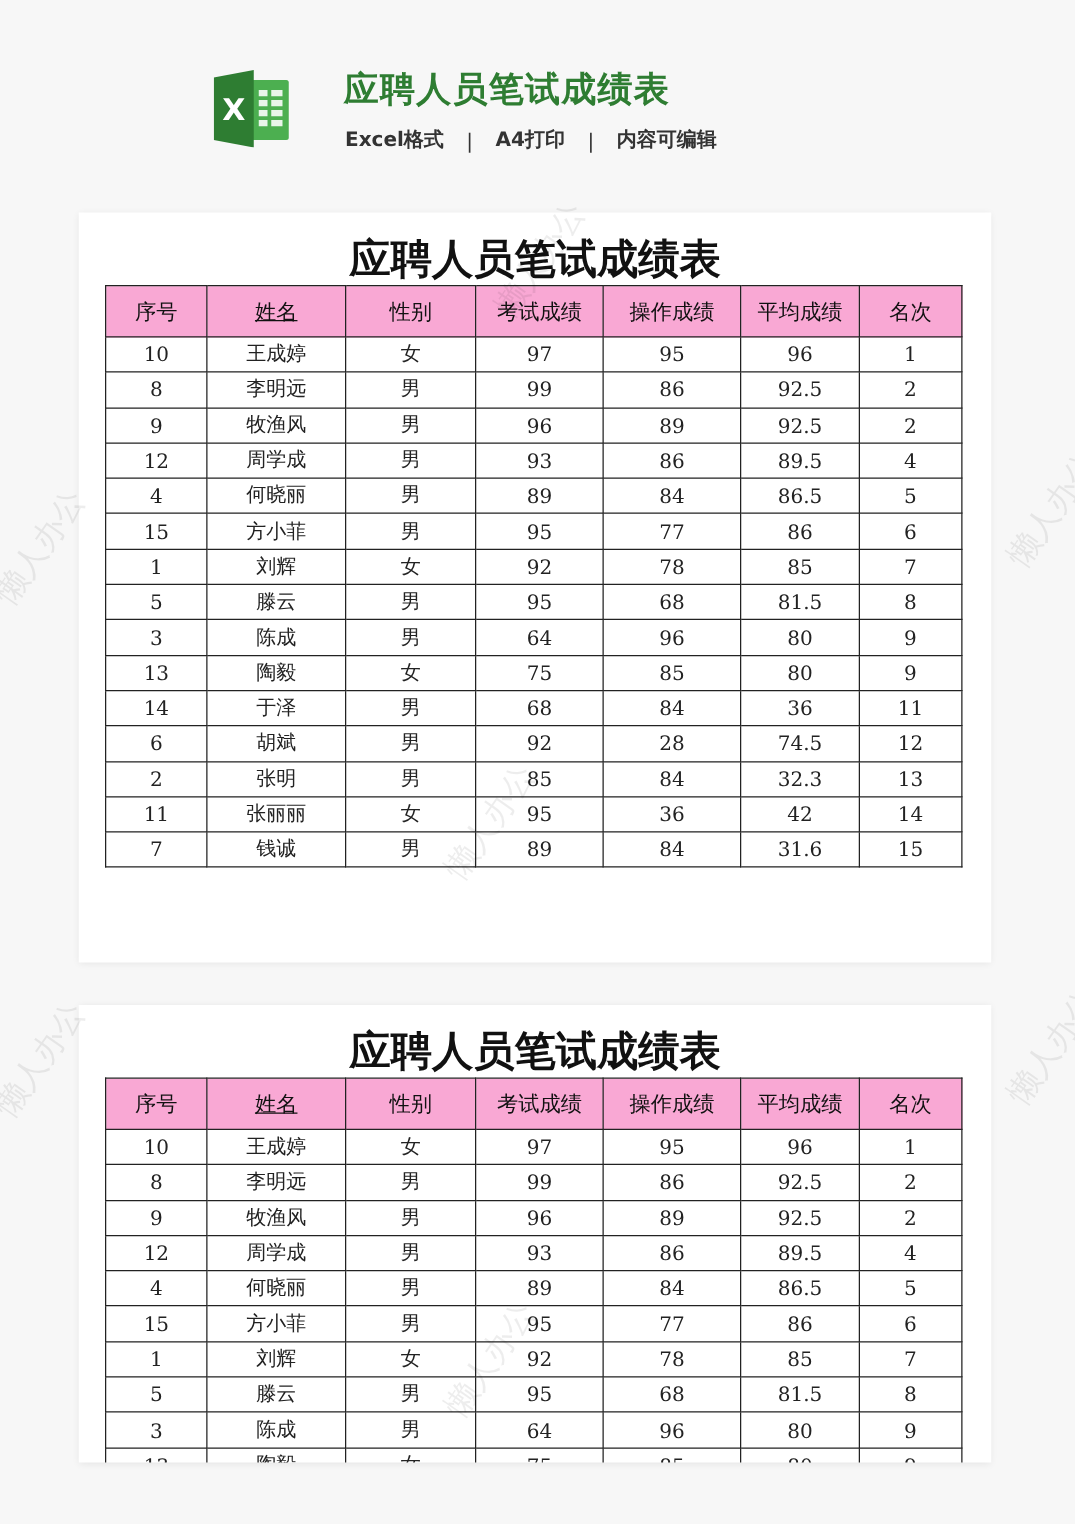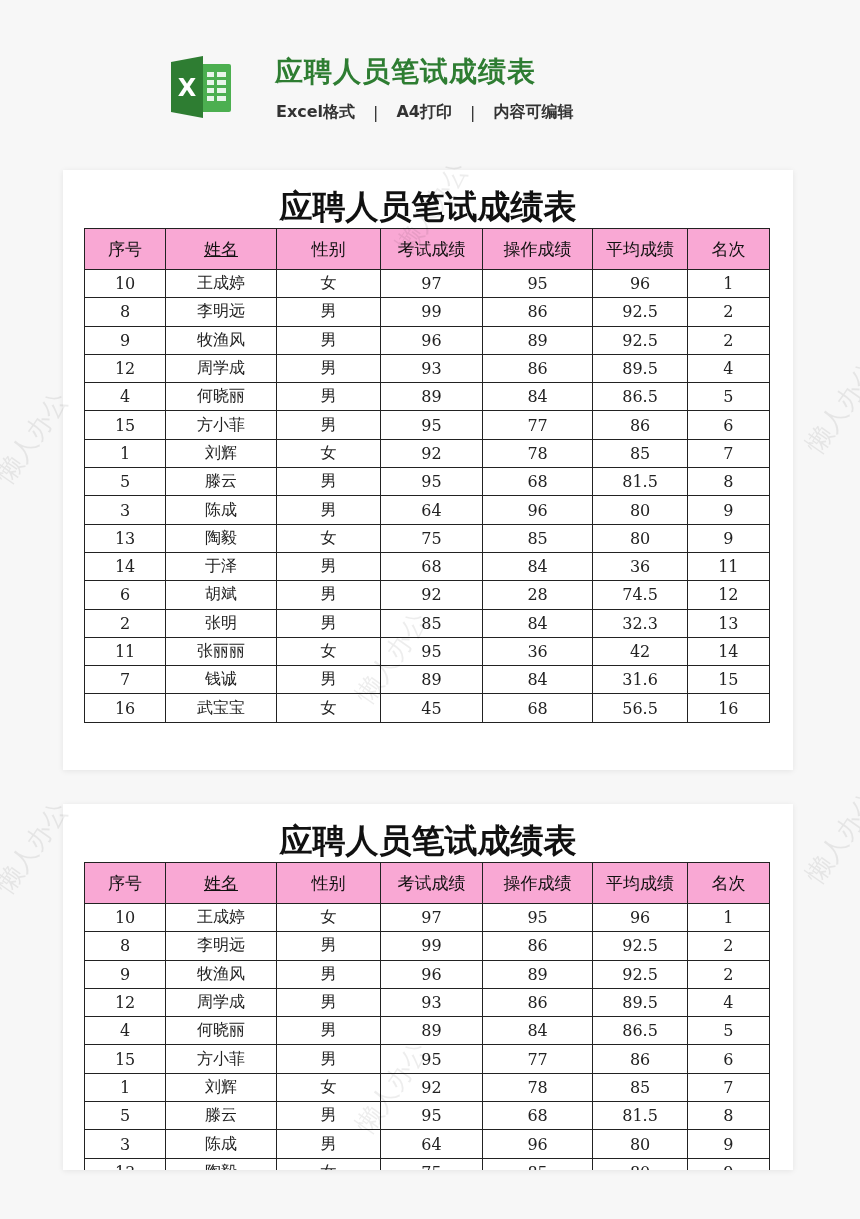--- a/index.html
+++ b/index.html
@@ -227,29 +227,20 @@
         </tr>
         <tr>
           <td>7</td>
           <td>钱诚</td>
           <td>男</td>
           <td>89</td>
           <td>84</td>
           <td>31.6</td>
           <td>15</td>
         </tr>
-        <tr>
-          <td>16</td>
-          <td>武宝宝</td>
-          <td>女</td>
-          <td>45</td>
-          <td>68</td>
-          <td>56.5</td>
-          <td>16</td>
-        </tr>
       </tbody>
   </table>
 </div>
 
 <div class="sheet sheet2">
   <div class="sheet-title">应聘人员笔试成绩表</div>
   <table class="grid">
     <thead>
         <tr>
           <th class="c0">序号</th>

